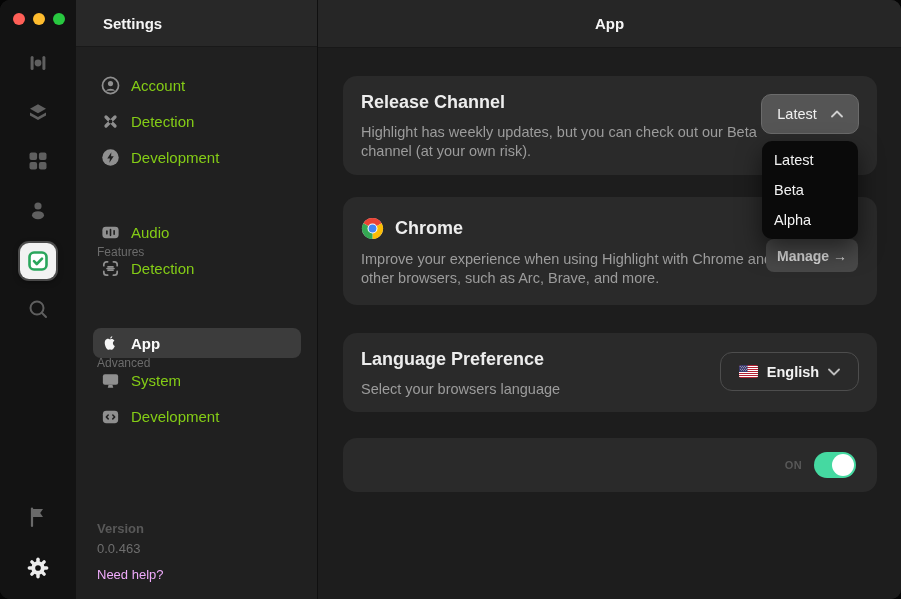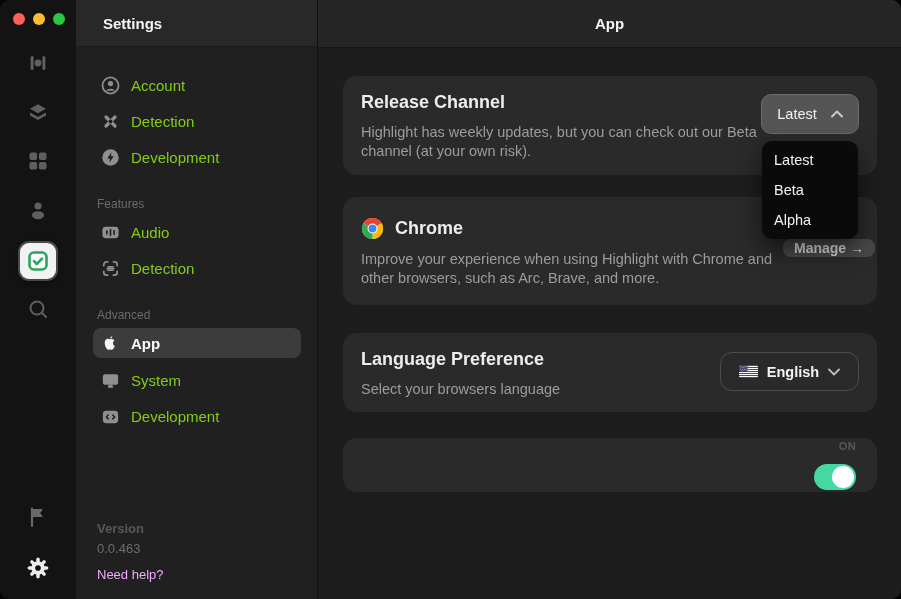--- a/index.html
+++ b/index.html
@@ -15,48 +15,48 @@
                box-shadow:0 0 0 2px rgba(255,255,255,.25),0 2px 6px rgba(0,0,0,.6);}
 
   
   .sidebar{position:absolute;left:76px;top:0;bottom:0;width:242px;background:#202020;border-right:1px solid #101010;box-sizing:border-box;}
   .sidebar-header{height:47px;background:#282828;border-bottom:1px solid #191919;display:flex;align-items:center;
                   padding-left:27px;font-size:15px;font-weight:700;color:#f5f5f5;box-sizing:border-box;}
   .nav-item{position:absolute;left:17px;width:208px;height:30px;border-radius:8px;display:flex;align-items:center;
             padding-left:6px;box-sizing:border-box;color:#84cc16;font-size:15px;cursor:default;}
   .nav-item .nicon{width:22px;height:22px;display:flex;align-items:center;justify-content:center;margin-right:10px;}
   .nav-item.selected{background:#3c3c3c;color:#fafafa;font-weight:700;}
-  .nav-section{position:absolute;left:21px;font-size:12px;color:#6b6b6b;font-weight:500;}
+  .nav-section{position:absolute;left:21px;font-size:12px;color:#6b6b6b;font-weight:500;margin-top:48px;}
   .side-foot{position:absolute;left:21px;font-size:13px;}
   .v-label{color:#585858;font-weight:700;}
   .v-value{color:#6e6e6e;}
   .v-help{color:#f0abfc;font-weight:400;text-align:center;}
 
   
   .main{position:absolute;left:318px;right:0;top:0;bottom:0;background:#1d1d1d;}
   .main-header{height:47px;background:#262626;border-bottom:1px solid #181818;display:flex;align-items:center;
                justify-content:center;color:#f5f5f5;font-weight:700;font-size:15px;}
   .card{position:absolute;left:25px;width:534px;background:#2a2a2a;border-radius:14px;box-sizing:border-box;}
   .card-title{font-size:18px;font-weight:600;color:#ededed;}
   .card-desc{font-size:14.5px;color:#9c9c9c;line-height:19px;margin-top:10px;max-width:412px;}
   .card-row{display:flex;align-items:center;gap:11px;}
 
   .btn-latest{position:absolute;left:418px;top:18px;width:98px;height:40px;background:#555555;border:1px solid #6b6b6b;
               border-radius:10px;color:#f0f0f0;font-size:14.5px;display:flex;align-items:center;justify-content:center;
               gap:14px;box-sizing:border-box;cursor:default;}
   .dropdown{position:absolute;left:444px;top:141px;width:96px;background:#0a0a0a;border-radius:10px;padding:4px 0;
             z-index:20;box-shadow:0 10px 24px rgba(0,0,0,.55);}
   .dropdown-item{height:30px;display:flex;align-items:center;padding-left:12px;color:#f2f2f2;font-size:14.5px;cursor:default;}
-  .btn-manage{position:absolute;left:440px;top:42px;width:92px;height:18px;background:#484848;border-radius:8px;
+  .btn-manage{position:absolute;left:423px;top:42px;width:92px;height:33px;background:#484848;border-radius:8px;
               color:#d8d8d8;font-size:14px;font-weight:600;display:flex;align-items:center;justify-content:center;cursor:default;}
   .btn-lang{position:absolute;left:377px;top:19px;width:139px;height:39px;border:1px solid #4d4d4d;border-radius:12px;
             display:flex;align-items:center;justify-content:center;gap:9px;color:#f2f2f2;font-weight:700;font-size:14.5px;
             box-sizing:border-box;cursor:default;}
   .btn-lang svg.flag{border-radius:2px;}
-  .toggle-wrap{position:absolute;right:21px;top:50%;transform:translateY(-50%);display:flex;align-items:flex-end;gap:12px;flex-direction:column;}
+  .toggle-wrap{position:absolute;right:21px;top:50%;transform:translateY(-50%);display:flex;align-items:center;gap:12px;}
   .on-label{font-size:11px;font-weight:700;color:#585858;letter-spacing:.4px;}
   .toggle{width:42px;height:26px;border-radius:13px;background:#45d9a1;position:relative;cursor:default;}
   .knob{position:absolute;right:2px;top:2px;width:22px;height:22px;border-radius:50%;background:#ffffff;}
 </style>
 </head>
 <body>
 
 <div class="window">
 
   <aside class="rail">

